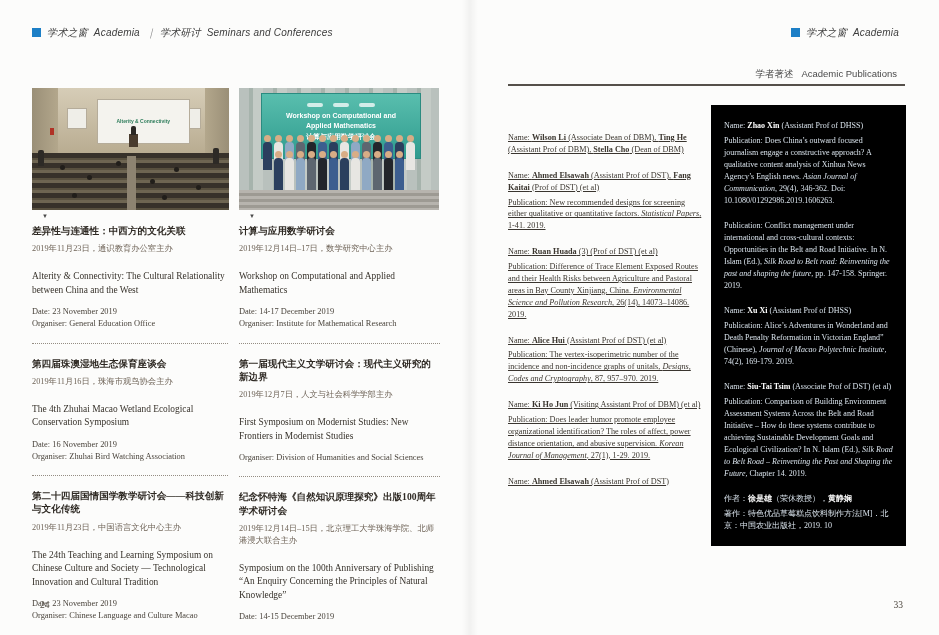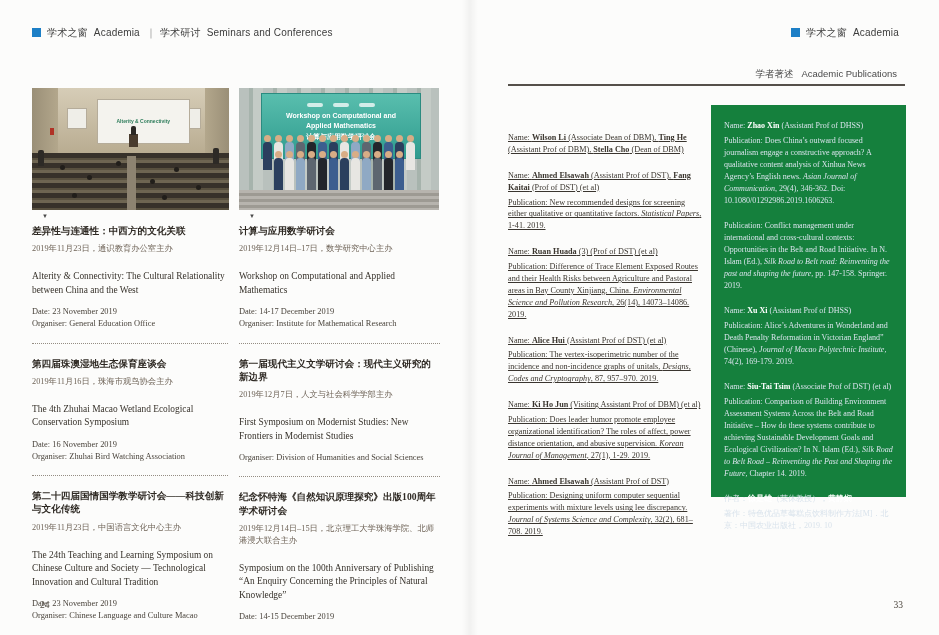--- a/index.html
+++ b/index.html
@@ -10,21 +10,21 @@
   .b{font-weight:bold;}
   .i{font-style:italic;}
 
   
   .hdr{position:absolute;top:26px;font-family:"Liberation Sans","DejaVu Sans",sans-serif;
        font-size:10px;color:#3c3c3c;letter-spacing:.2px;white-space:nowrap;}
   .hdr-left{left:32px;}
   .hdr-right{right:34px;}
   .sq{display:inline-block;width:9px;height:9px;background:#1d7fc6;margin-right:7px;
       vertical-align:-1px;}
-  .hdr span{margin-right:6px;}
+  .hdr span{margin-right:6px;font-style:italic;}
   .hdr .sep{color:#8a8a8a;margin:0 4px 0 0;}
 
   
   .photo{position:absolute;top:88px;height:122px;overflow:hidden;background:#cbc2ab;}
   .photo-hall{left:32px;width:197px;}
   .photo-group{left:239px;width:200px;}
 
   
   .hall-wall{position:absolute;inset:0 0 45% 0;background:linear-gradient(#d6cdb7,#b8ab90);}
   .hall-sidewall-l{position:absolute;left:0;top:0;width:13%;height:62%;background:linear-gradient(90deg,#9a8f77,#b3a78c);}
@@ -84,22 +84,22 @@
   .sec-hdr{position:absolute;left:508px;top:68px;width:397px;
       font-family:"Liberation Sans","DejaVu Sans",sans-serif;font-size:9.5px;color:#4a4a4a;text-align:right;}
   .sec-hdr span{margin-right:8px;}
   .sec-rule{position:absolute;left:508px;top:84px;width:397px;height:2px;background:#55504a;}
 
   .pubs{position:absolute;left:508px;top:132px;width:197px;text-decoration:underline;}
   .pub{margin-bottom:14px;}
   .pub p{margin:0;font-size:8.2px;line-height:1.45;color:#3b362f;}
   .pub p.pub-text{margin-top:3px;}
 
-  .panel{position:absolute;left:711px;top:105px;width:195px;height:392px;box-sizing:border-box;
-      background:#15803d;padding:15px 13px;color:#d9e3ec;}
+  .panel{position:absolute;left:711px;top:105px;width:195px;height:441px;box-sizing:border-box;
+      background:#000000;padding:15px 13px;color:#d9e3ec;}
   .panel .pub p{color:#d9e3ec;font-size:8px;line-height:1.5;}
   .panel .pub{margin-bottom:13px;}
   .panel .b{color:#ffffff;}
 
   .pageno{position:absolute;top:600px;font-size:9.5px;color:#4c463e;}
   .pageno.left{left:40px;}
   .pageno.right{right:36px;}
 </style>
 </head>
 <body>
@@ -235,21 +235,20 @@
     <div class="pub">
       <p class="pub-name"><span>Name: </span><span class="b">Alice Hui</span><span>  (Assistant Prof of DST) (et al)</span></p>
       <p class="pub-text"><span>Publication: The vertex-isoperimetric number of the incidence and non-incidence graphs of unitals, </span><span class="i">Designs, Codes and Cryptography</span><span>, 87, 957–970. 2019.</span></p>
     </div>
     <div class="pub">
       <p class="pub-name"><span>Name: </span><span class="b">Ki Ho Jun</span><span>  (Visiting Assistant Prof of DBM) (et al)</span></p>
       <p class="pub-text"><span>Publication: Does leader humor promote employee organizational identification? The roles of affect, power distance orientation, and abusive supervision. </span><span class="i">Korean Journal of Management</span><span>, 27(1), 1-29. 2019.</span></p>
     </div>
     <div class="pub">
       <p class="pub-name"><span>Name: </span><span class="b">Ahmed Elsawah</span><span> (Assistant Prof of DST)</span></p>
-      <p class="pub-text"><span>Publication: Designing uniform computer sequential experiments with mixture levels using lee discrepancy. </span><span class="i">Journal of Systems Science and Complexity</span><span>, 32(2), 681–708. 2019.</span></p>
     </div>
   </div>
 
   <div class="panel">
     <div class="pub">
       <p class="pub-name"><span>Name: </span><span class="b">Zhao Xin</span><span> (Assistant Prof of DHSS)</span></p>
       <p class="pub-text"><span>Publication: Does China’s outward focused journalism engage a constructive approach? A qualitative content analysis of Xinhua News Agency’s English news. </span><span class="i">Asian Journal of Communication</span><span>, 29(4), 346-362. Doi: 10.1080/01292986.2019.1606263.</span></p>
     </div>
     <div class="pub">
       <p class="pub-text"><span>Publication: Conflict management under international and cross-cultural contexts: Opportunities in the Belt and Road Initiative. In N. Islam (Ed.), </span><span class="i">Silk Road to Belt road: Reinventing the past and shaping the future</span><span>, pp. 147-158. Springer. 2019.</span></p>

